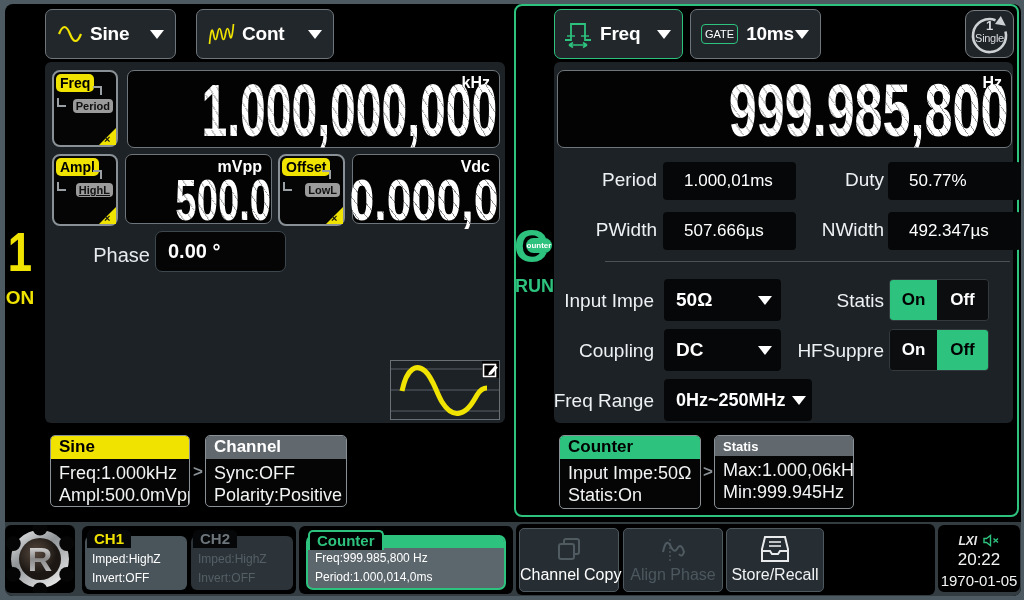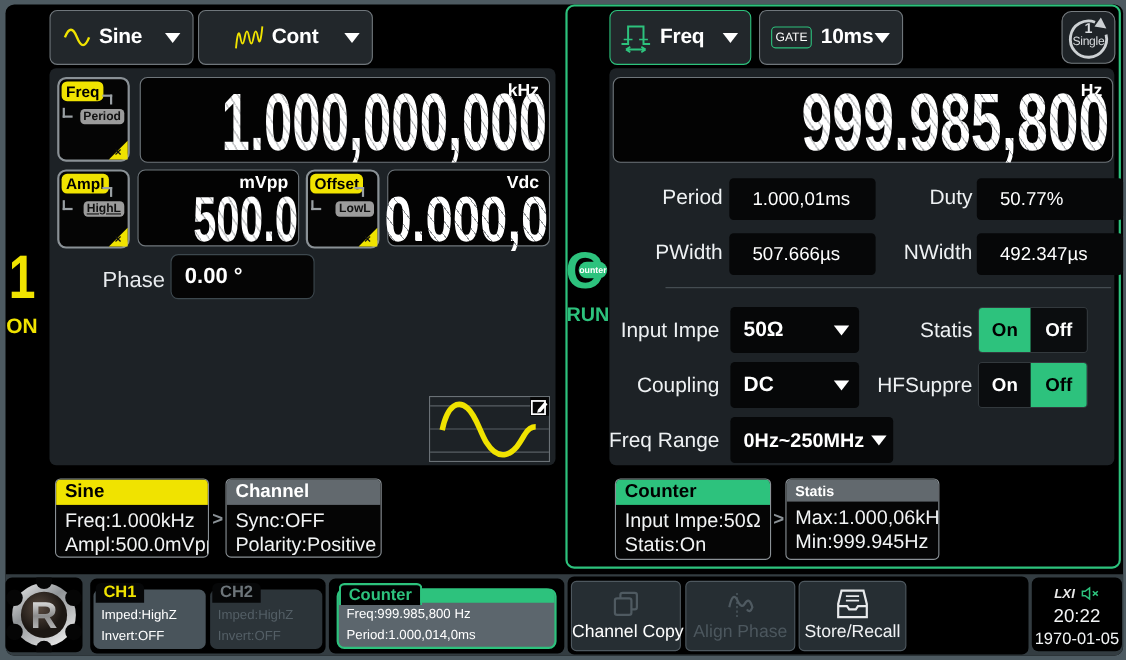--- a/index.html
+++ b/index.html
@@ -52,21 +52,21 @@
 <div id="stage">
   <div class="abs" id="screen"></div>
 
   <div class="abs ddbtn" style="left:45px;top:9px;width:129px;height:48px;">
     <svg style="margin-left:11px" width="26" height="22" viewBox="0 0 26 22">
       <path d="M2 11 Q 7.5 -3 13 11 Q 18.5 25 24 11" fill="none" stroke="#f0e300" stroke-width="2.2"></path>
     </svg>
     <span class="lbl" style="margin-left:7px">Sine</span>
     <span class="caret" style="margin-left:auto;margin-right:11px"></span>
   </div>
-  <div class="abs ddbtn" style="left:180px;top:9px;width:136px;height:48px;padding-left:21px;">
+  <div class="abs ddbtn" style="left:196px;top:9px;width:136px;height:48px;">
     <svg style="margin-left:11px" width="27" height="24" viewBox="0 0 27 24">
       <path d="M1.5 22 Q 3.5 1 5.5 12 Q 7.5 23 9.5 12 Q 11.5 1 13.5 12 Q 15.5 23 17.5 12 Q 19.5 1 21.5 12 Q 23.5 23 25.5 2" fill="none" stroke="#f0e300" stroke-width="1.7"></path>
     </svg>
     <span class="lbl" style="margin-left:7px">Cont</span>
     <span class="caret" style="margin-left:auto;margin-right:11px"></span>
   </div>
 
   <div class="abs" style="left:45px;top:62px;width:460px;height:361px;background:#1d2226;border-radius:6px;"></div>
 
   <div class="abs gbox" style="left:52px;top:70px;width:62px;height:73px;">

